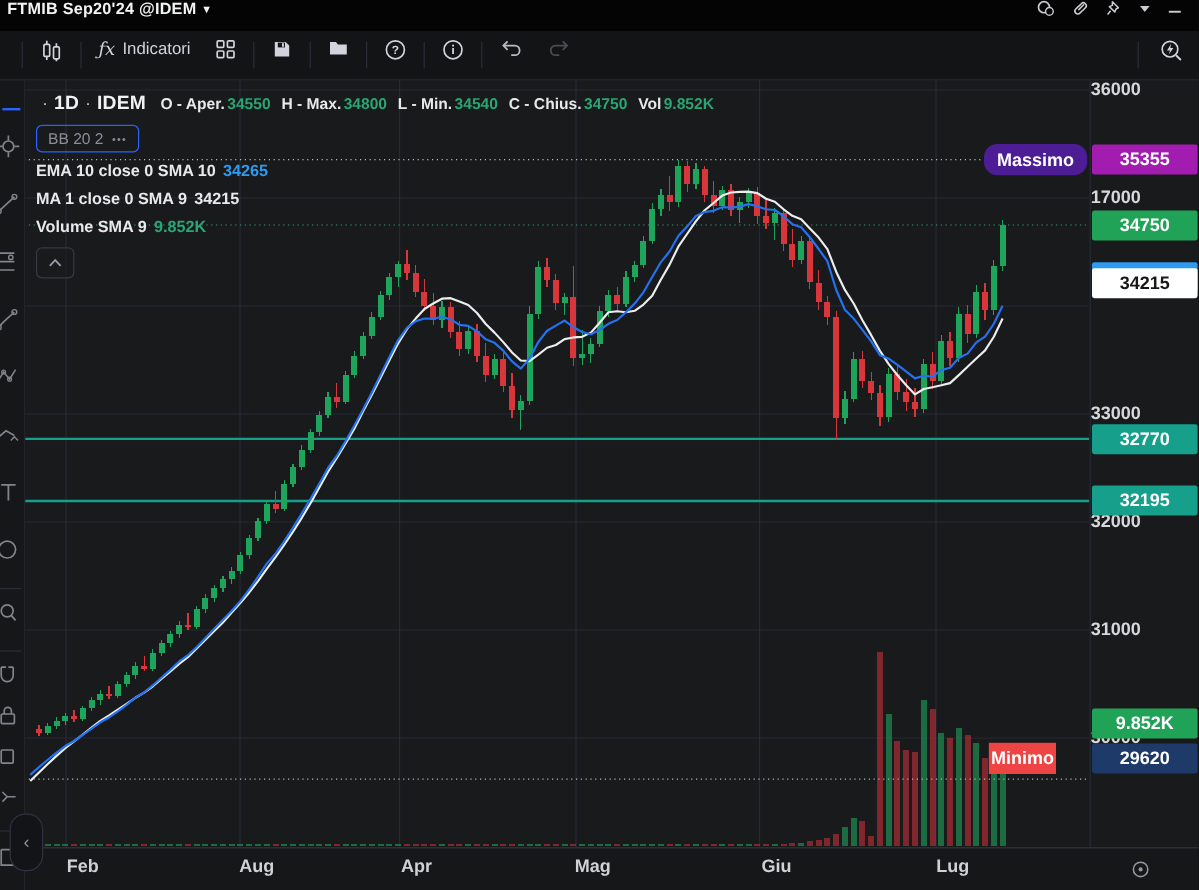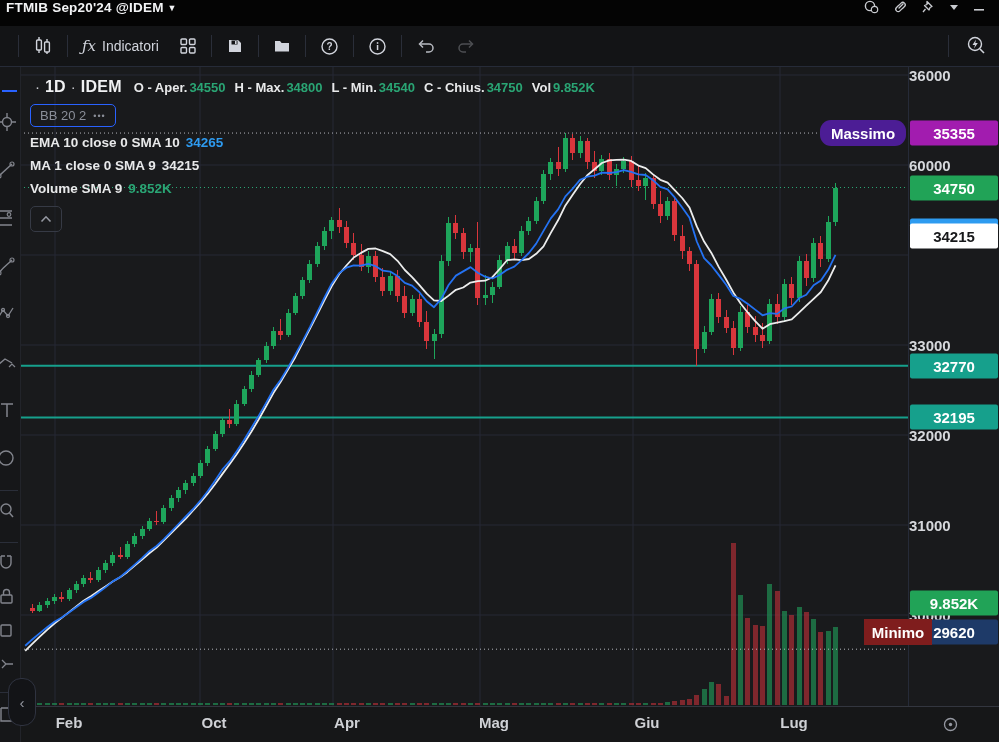--- a/index.html
+++ b/index.html
@@ -9,21 +9,21 @@
   
   .titlebar{position:absolute;left:0;top:0;width:999px;height:26px;background:#040404;
             display:flex;align-items:flex-start;justify-content:space-between;z-index:40;}
   .titlebar .wtitle{color:#f2f3f5;font-size:13.5px;font-weight:bold;padding-left:6px;letter-spacing:.2px;}
   .titlebar .wtitle .caret{font-size:9px;vertical-align:1px;}
   .win-icons{display:flex;align-items:center;gap:14px;padding-right:14px;}
   .win-icons svg{display:block;}
   
   .toolbar{position:absolute;left:0;top:26px;width:999px;height:40px;background:#131416;
            border-bottom:1px solid #262b38;display:flex;align-items:center;z-index:40;}
-  .tb-item{display:flex;align-items:center;gap:6px;color:#d1d4dc;padding:0 10px;height:28px;
+  .tb-item{display:flex;gap:6px;color:#d1d4dc;padding:0 10px;height:28px;
            border-radius:4px;cursor:pointer;}
   .tb-divider{width:1px;height:22px;background:#2a2e39;margin:0 4px;}
   .tb-label{font-size:14px;color:#d1d4dc;}
   .fx{font-style:italic;font-family:"DejaVu Serif",serif;font-size:15px;color:#d1d4dc;}
   .tb-right{margin-left:auto;display:flex;align-items:center;}
   .dim{opacity:.35;}
   
   .sidebar{position:absolute;left:0;top:66px;width:20px;height:676px;background:#161719;
            border-right:1px solid #22242a;overflow:hidden;z-index:30;}
   .sb-ico{position:absolute;left:-7px;width:24px;height:24px;color:#9598a1;opacity:.85;}
@@ -653,47 +653,47 @@
       </div>
     <div class="lg-collapse">
       <svg width="12" height="8" viewBox="0 0 12 8">
           <polyline points="1.5,6.5 6,1.8 10.5,6.5" fill="none" stroke="#9598a1" stroke-width="1.6"></polyline>
         </svg>
     </div>
   </div>
 
   <div class="price-axis" id="price-axis">
       <div class="pa-tick" style="top: 9px;">36000</div>
-      <div class="pa-tick" style="top: 99px;">60000</div>
+      <div class="pa-tick" style="top: 99px;">17000</div>
       <div class="pa-tick" style="top: 279px;">33000</div>
       <div class="pa-tick" style="top: 369px;">32000</div>
       <div class="pa-tick" style="top: 459px;">31000</div>
       <div class="pa-tick" style="top: 549px;">30000</div>
       <div class="pa-box" style="top: 67.05px; background: #a21caf; color: rgb(255, 255, 255);">35355</div>
       <div class="pa-box" style="top: 121.5px; background: rgb(33, 163, 87); color: rgb(255, 255, 255);">34750</div>
       <div class="pa-box" style="top: 165.15px; background: rgb(46, 155, 240); color: rgb(255, 255, 255);">34265</div>
       <div class="pa-box" style="top: 169.65px; background: rgb(255, 255, 255); color: rgb(23, 24, 26);">34215</div>
       <div class="pa-box" style="top: 299.7px; background: rgb(22, 160, 140); color: rgb(255, 255, 255);">32770</div>
       <div class="pa-box" style="top: 351.45px; background: rgb(22, 160, 140); color: rgb(255, 255, 255);">32195</div>
       <div class="pa-box" style="top: 537.3px; background: rgb(33, 163, 87); color: rgb(255, 255, 255);">9.852K</div>
       <div class="pa-box" style="top: 566.28px; background: rgb(30, 58, 104); color: rgb(255, 255, 255);">29620</div>
     </div>
   <div id="level-tags">
       <div class="level-tag" style="left: 820px; width: 86px; top: 133.05px; background: #4c1d95; border-radius: 11px;">Massimo</div>
-      <div class="level-tag" style="left: 864px; width: 68px; top: 632.28px; background: #7f1d1d;">Minimo</div>
+      <div class="level-tag" style="left: 824px; width: 56px; top: 632.28px; background: #ef4444;">Minimo</div>
     </div>
 
   <div class="time-axis" id="time-axis">
     <div class="ta-gear">
       <svg width="17" height="17" viewBox="0 0 17 17">
           <circle cx="8.5" cy="8.5" r="6" fill="none" stroke="#9598a1" stroke-width="1.3"></circle>
           <circle cx="8.5" cy="8.5" r="1.7" fill="#9598a1"></circle>
         </svg>
     </div>
   <div class="ta-month" style="left: 69px;">Feb</div>
-      <div class="ta-month" style="left: 214px;">Oct</div>
+      <div class="ta-month" style="left: 214px;">Aug</div>
       <div class="ta-month" style="left: 347px;">Apr</div>
       <div class="ta-month" style="left: 494px;">Mag</div>
       <div class="ta-month" style="left: 647px;">Giu</div>
       <div class="ta-month" style="left: 794px;">Lug</div>
     </div>
 
 </div>
 
 </body></html>

